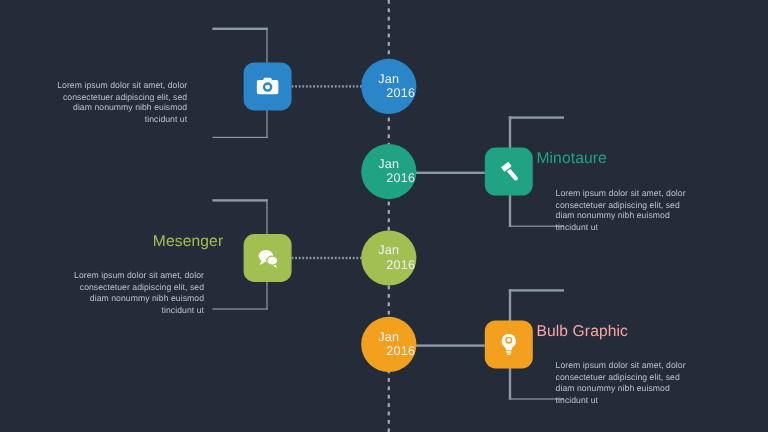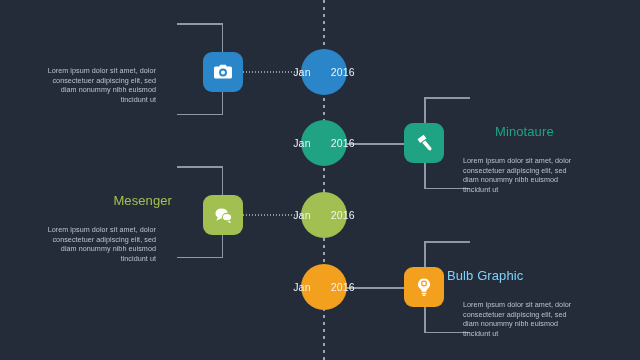--- a/index.html
+++ b/index.html
@@ -35,21 +35,21 @@
     background-repeat: repeat-y;
   }
 
   
   .node {
     position: absolute;
     width: 46px;
     height: 46px;
     border-radius: 50%;
     display: flex;
-    flex-direction: row;
+    flex-direction: column;
     align-items: center;
     justify-content: center;
     color: #eef3f7;
     font-size: 10.5px;
     line-height: 12px;
     letter-spacing: .2px;
     z-index: 4;
   }
   .node .m { display: block; }
   .node .y { display: block; margin-left: 20px; }
@@ -167,21 +167,21 @@
     <span class="y">2016</span>
   </div>
 
   <div class="bracket right" style="left:424px; top:97px; width:45px; height:92px;">
     <div class="vbar"></div>
     <div class="arm top"></div>
     <div class="arm bottom"></div>
   </div>
 
   <div class="text-block left-of" style="left:447px; top:124px;">
-    <div class="title" style="color:#1fa383;margin-left:48px;">Minotaure</div>
+    <div class="title" style="color:#1fa383;">Minotaure</div>
     <div class="body">Lorem ipsum dolor sit amet, dolor consectetuer adipiscing elit, sed diam nonummy nibh euismod tincidunt ut</div>
   </div>
 
   <div class="conn-solid" style="left:342px; top:143px; width:62px;"></div>
 
   <div class="tile" style="left:404px; top:123px; background:#1fa383;">
     <span>
       <svg width="22" height="22" viewBox="0 0 24 24" fill="#ffffff">
         <path d="M11.6 3.1 4.9 8.0l3.0 4.1 6.7-4.9-3.0-4.1z"></path>
         <path d="M13.4 9.3 10.1 11.7l7.0 8.0a1.9 1.9 0 0 0 2.8-2.5l-6.5-7.9z"></path>
@@ -193,21 +193,21 @@
     <span class="m">Jan</span>
     <span class="y">2016</span>
   </div>
 
   <div class="bracket left" style="left:178px; top:166px; width:45px; height:92px;">
     <div class="vbar"></div>
     <div class="arm top"></div>
     <div class="arm bottom"></div>
   </div>
 
-  <div class="text-block right-of" style="left:22px; top:193px;">
+  <div class="text-block right-of" style="left:36px; top:193px;">
     <div class="title" style="color:#a2c051;">Mesenger</div>
     <div class="body">Lorem ipsum dolor sit amet, dolor consectetuer adipiscing elit, sed diam nonummy nibh euismod tincidunt ut</div>
   </div>
 
   <div class="conn-dot" style="left:243px; top:214px; width:62px;"></div>
 
   <div class="tile" style="left:203px; top:195px; background:#a2c051;">
     <span>
       <svg width="23" height="23" viewBox="0 0 24 24" fill="#ffffff">
         <ellipse cx="10.0" cy="9.8" rx="6.4" ry="5.2"></ellipse>
@@ -224,21 +224,21 @@
     <span class="y">2016</span>
   </div>
 
   <div class="bracket right" style="left:424px; top:241px; width:45px; height:92px;">
     <div class="vbar"></div>
     <div class="arm top"></div>
     <div class="arm bottom"></div>
   </div>
 
   <div class="text-block left-of" style="left:447px; top:268px;">
-    <div class="title" style="color:#7dd3fc;">Bulb Graphic</div>
+    <div class="title" style="color:#fca5a5;">Bulb Graphic</div>
     <div class="body">Lorem ipsum dolor sit amet, dolor consectetuer adipiscing elit, sed diam nonummy nibh euismod tincidunt ut</div>
   </div>
 
   <div class="conn-solid" style="left:342px; top:287px; width:62px;"></div>
 
   <div class="tile" style="left:404px; top:267px; background:#f3a01e;">
     <span>
       <svg width="22" height="22" viewBox="0 0 24 24" fill="#ffffff">
         <path d="M12 2.6a6.5 6.5 0 0 0-3.6 11.9c.6.4.9 1.0.9 1.7v1.1h5.4v-1.1c0-.7.3-1.3.9-1.7A6.5 6.5 0 0 0 12 2.6z"></path>
         <rect x="9.5" y="18.2" width="5" height="1.5" rx=".7"></rect>

